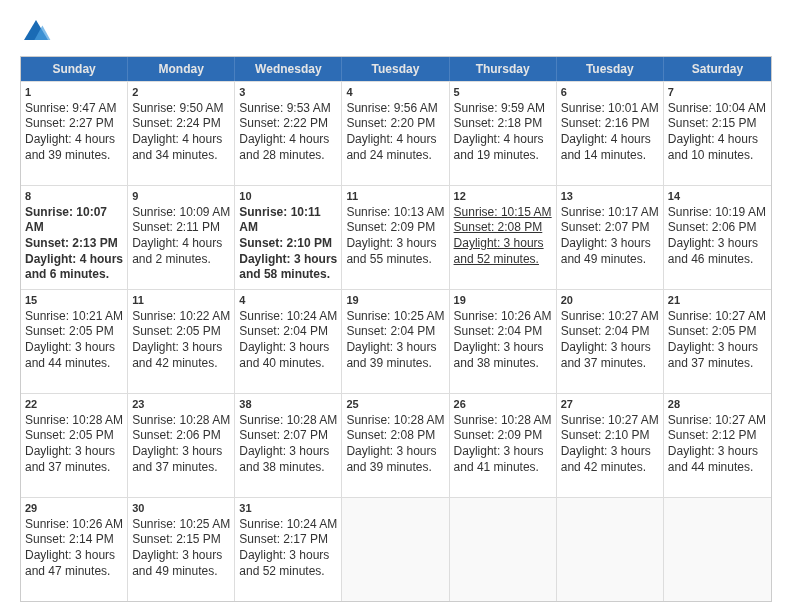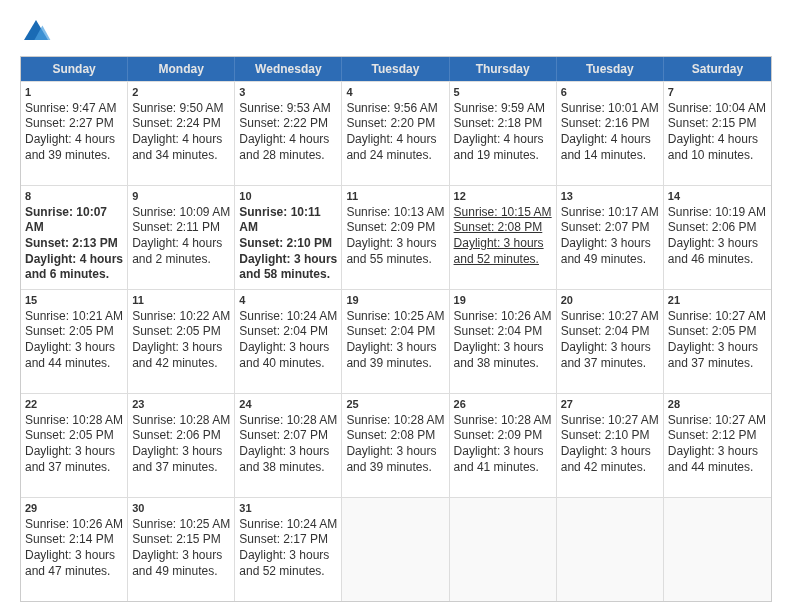--- a/index.html
+++ b/index.html
@@ -301,21 +301,21 @@
 and 37 minutes.</div>
           </div>
           <div class="cal-cell">
             <span class="day-num">23</span>
             <div class="day-info" style="white-space: pre-line;">Sunrise: 10:28 AM
 Sunset: 2:06 PM
 Daylight: 3 hours
 and 37 minutes.</div>
           </div>
           <div class="cal-cell">
-            <span class="day-num">24</span>
+            <span class="day-num">38</span>
             <div class="day-info" style="white-space: pre-line;">Sunrise: 10:28 AM
 Sunset: 2:07 PM
 Daylight: 3 hours
 and 38 minutes.</div>
           </div>
           <div class="cal-cell">
             <span class="day-num">25</span>
             <div class="day-info" style="white-space: pre-line;">Sunrise: 10:28 AM
 Sunset: 2:08 PM
 Daylight: 3 hours

